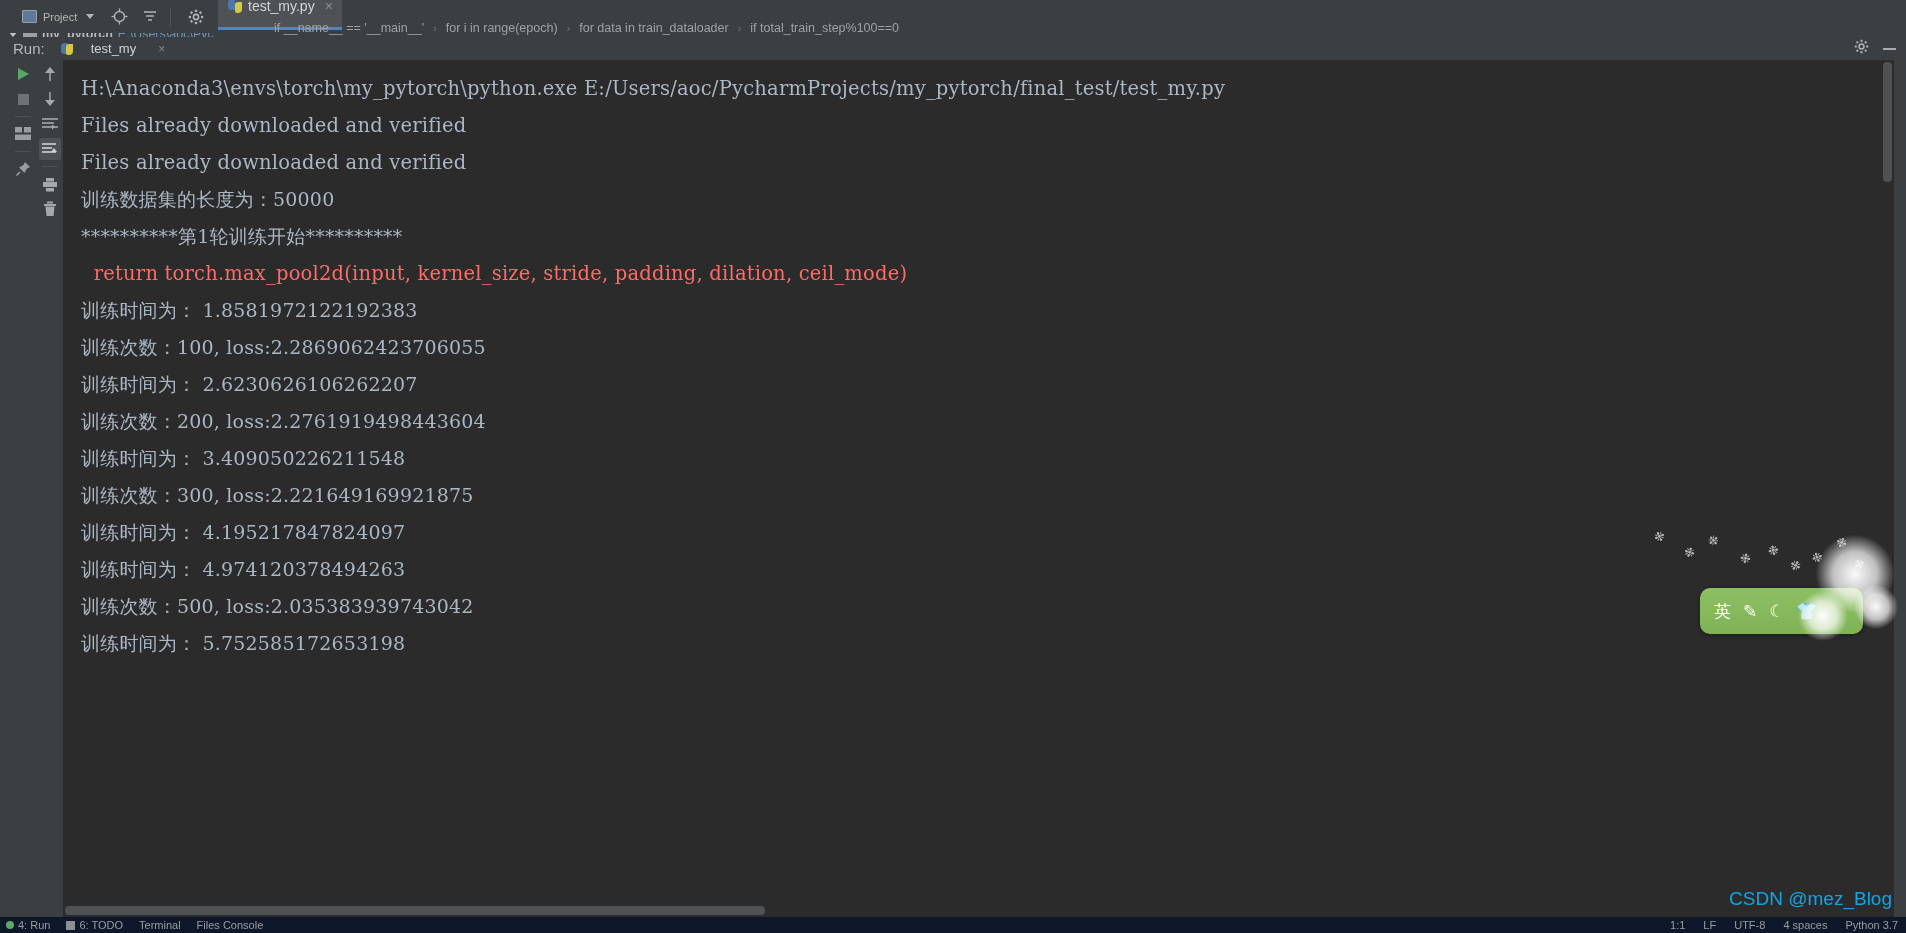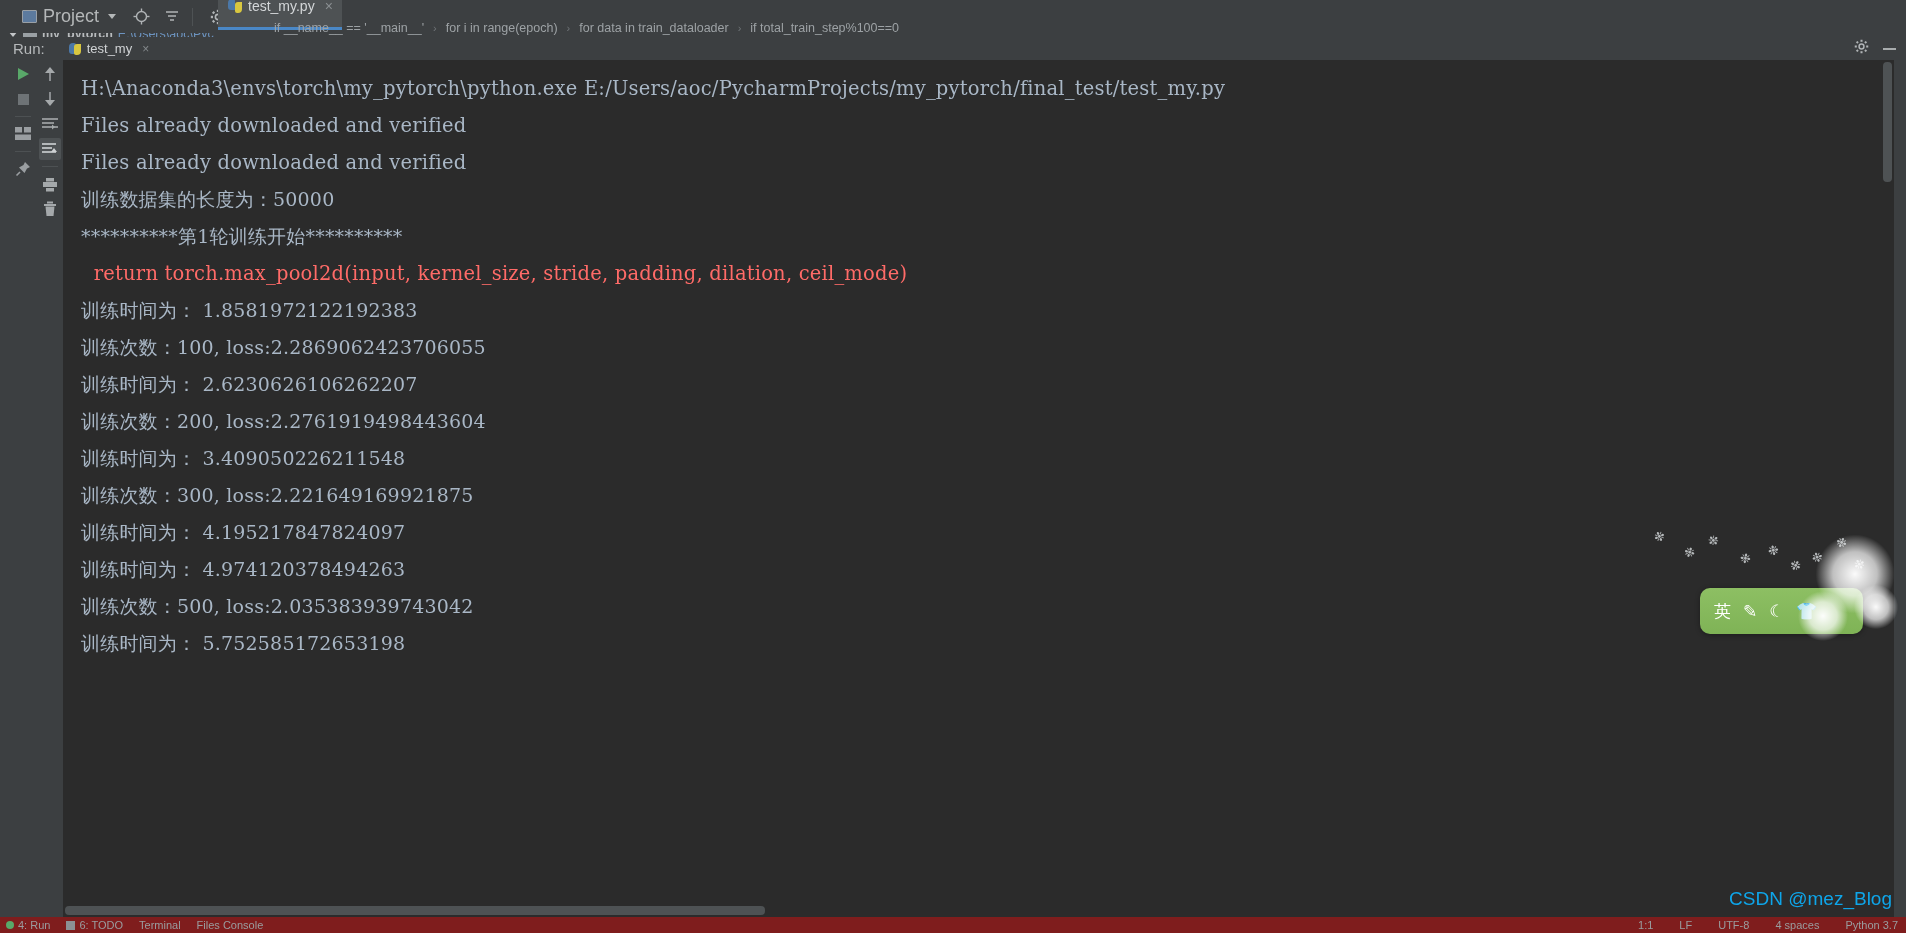--- a/index.html
+++ b/index.html
@@ -21,21 +21,21 @@
   .topbar {
     position: absolute; top: 0; left: 0;
     width: 1906px; height: 33px;
     background: #3c3f41;
     display: flex; align-items: center;
   }
   .project-btn {
     display: flex; align-items: center; gap: 6px;
     height: 26px; padding: 0 7px 0 8px;
     margin-left: 14px;
-    color: #b4b7b8; font-size: 18px;
+    color: #b4b7b8; font-size: 11px;
     cursor: default;
   }
   .proj-icon {
     width: 15px; height: 13px;
     border: 1.6px solid #9aa0a6;
     background: #5c7a9e;
     border-radius: 1px;
   }
   .caret-down {
     width: 0; height: 0;
@@ -112,22 +112,22 @@
 
   
   .runheader {
     position: absolute; top: 37px; left: 0;
     width: 1906px; height: 23px;
     background: #3c3f41;
     display: flex; align-items: center;
   }
   .run-label { color: #b6b9bb; font-size: 15px; margin-left: 13px; }
   .run-tab {
-    display: flex; align-items: center; gap: 6px;
-    margin-left: 24px; color: #d0d3d5; font-size: 13px;
+    display: flex; align-items: center; gap: 18px;
+    margin-left: 16px; color: #d0d3d5; font-size: 13px;
   }
   .run-tab .py-icon { width: 12px; height: 12px; }
   .run-x { color: #83888b; font-size: 12px; margin-left: 4px; }
   .hdr-right {
     position: absolute; right: 10px; top: 0; height: 23px;
     display: flex; align-items: center; gap: 14px;
   }
 
   
   .leftrail {
@@ -228,30 +228,30 @@
   .watermark {
     position: absolute; right: 14px; bottom: 23px;
     color: #0ea5e9; font-size: 19px;
     font-family: "Liberation Sans", sans-serif;
   }
 
   
   .statusbar {
     position: absolute; left: 0; bottom: 0;
     width: 1906px; height: 16px;
-    background: #7f1d1d;
+    background: #0f172a;
     display: flex; align-items: center;
     color: #9a9d9f; font-size: 11px;
     padding-left: 6px; gap: 16px;
     overflow: hidden;
   }
   .sb-item { display: flex; align-items: center; gap: 4px; white-space: nowrap; }
   .sb-dot { width: 8px; height: 8px; border-radius: 50%; background: #59a869; }
   .sb-sq { width: 9px; height: 9px; background: #8c9094; }
-  .sb-right { position: absolute; right: 8px; display: flex; gap: 26px; align-items: center; }
+  .sb-right { position: absolute; right: 8px; display: flex; gap: 18px; align-items: center; }
 </style>
 </head>
 <body>
 
 <div id="app">
 
   <div class="projline">
     <span class="tri"></span>
     <span class="folder"></span>
     <b>my_pytorch</b>

